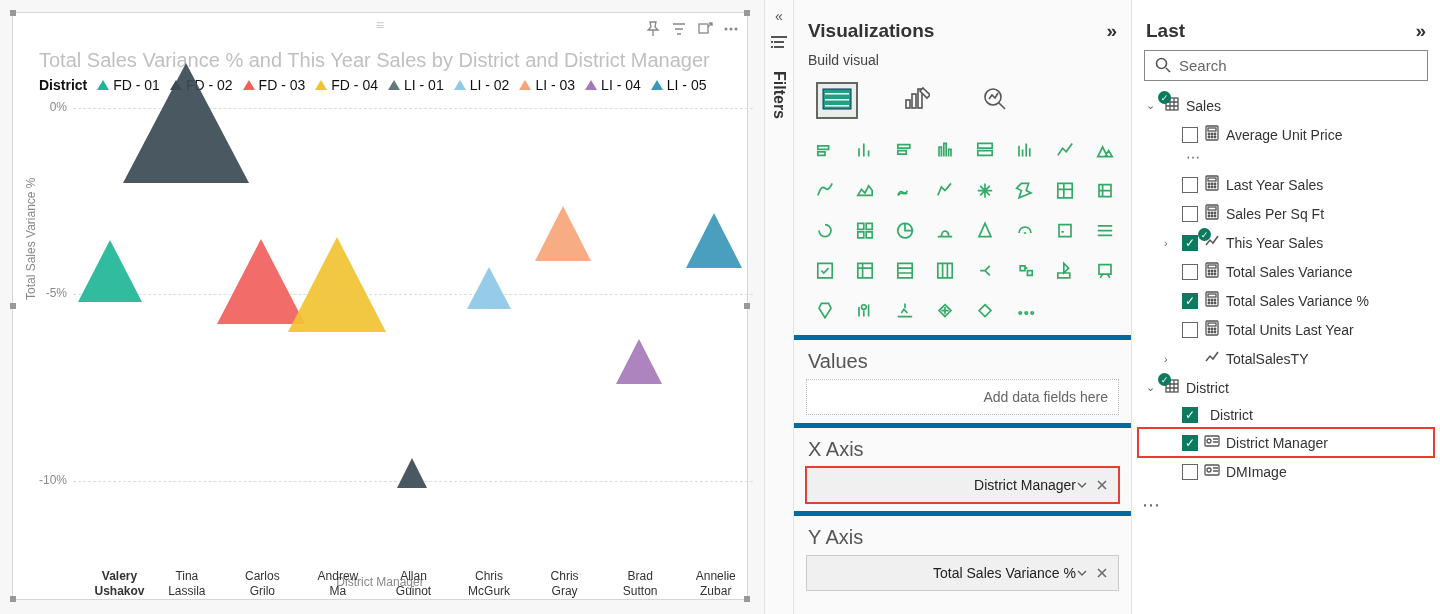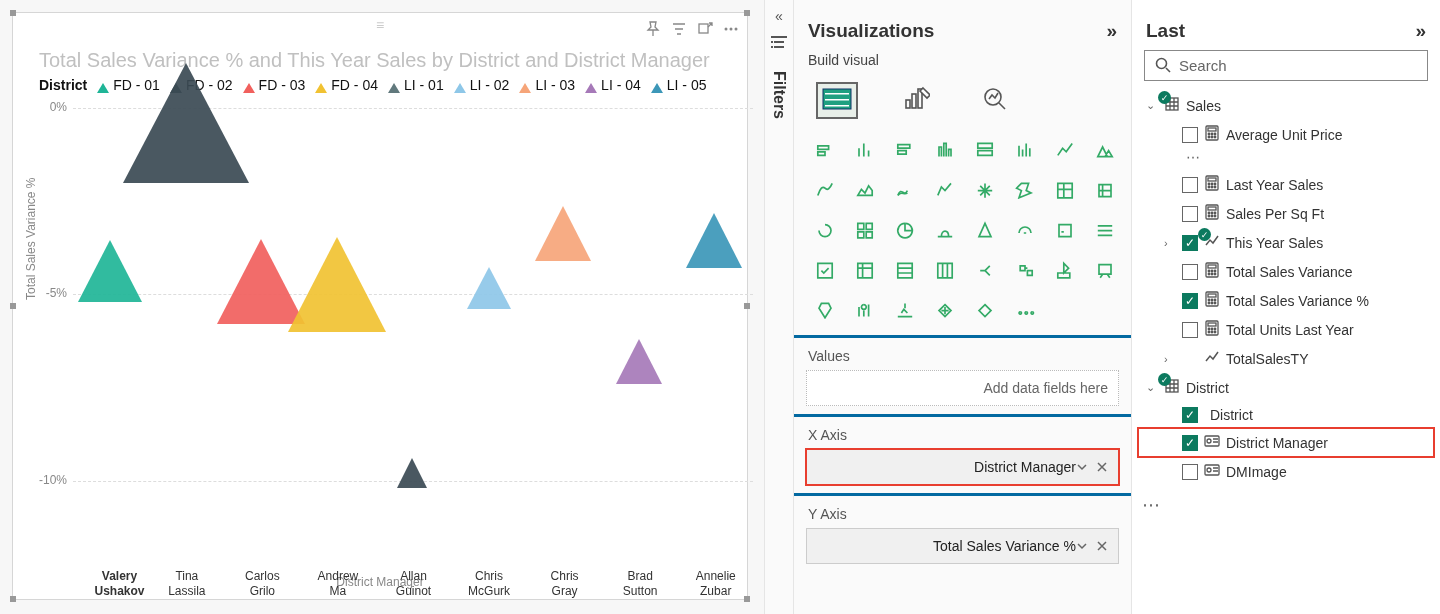--- a/index.html
+++ b/index.html
@@ -11,21 +11,21 @@
   .visual-handle { position:absolute; width:6px; height:6px; background:#999; }
   .h-tl{top:-3px;left:-3px}.h-tr{top:-3px;right:-3px}.h-bl{bottom:-3px;left:-3px}.h-br{bottom:-3px;right:-3px}
   .h-ml{top:50%;left:-3px;margin-top:-3px}.h-mr{top:50%;right:-3px;margin-top:-3px}
   .h-grip{position:absolute;top:4px;left:50%;transform:translateX(-50%);font-size:14px;color:#ccc}
   .visual-toolbar{position:absolute;top:8px;right:8px;display:flex;gap:10px;color:#888}
   .visual-toolbar svg{cursor:pointer}
 
   .chart-title{position:absolute;top:36px;left:26px;font-size:20px;color:#c0c0c0}
   .legend{position:absolute;top:64px;left:26px;display:flex;gap:10px;font-size:14px;color:#111;align-items:center}
   .legend .lbl{font-weight:600;}
-  .legend-item{display:flex;align-items:flex-end;gap:4px}
+  .legend-item{display:flex;align-items:center;gap:4px}
   .tri-mark{border-left:6px solid transparent;border-right:6px solid transparent;border-bottom:10px solid}
   .plot{position:absolute;left:60px;top:95px;width:680px;height:450px}
   .y-axis-label{position:absolute;left:18px;top:280px;transform:rotate(-90deg);transform-origin:left;font-size:12px;color:#888}
   .x-axis-label{position:absolute;left:0;right:0;bottom:10px;text-align:center;font-size:12px;color:#888}
   .grid-line{position:absolute;left:0;right:0;border-top:1px dashed #ddd}
   .y-tick{position:absolute;left:-40px;font-size:12px;color:#888;width:34px;text-align:right}
   .x-cat{position:absolute;bottom:-40px;width:75px;text-align:center;font-size:12px;color:#333;line-height:1.2}
 
   
   .filters-bar{width:30px;border-left:1px solid #e5e5e5;border-right:1px solid #e5e5e5;background:#fafafa;display:flex;flex-direction:column;align-items:center;padding-top:8px;gap:12px}
@@ -35,21 +35,21 @@
 
   
   .viz-pane{width:338px;background:#fafafa;border-right:1px solid #e5e5e5;display:flex;flex-direction:column}
   .pane-header{display:flex;justify-content:space-between;align-items:flex-end;padding:20px 14px 2px;font-size:19px;font-weight:600}
   .subhead{padding:0 14px 8px;font-size:14px;color:#444;margin-top:8px}
   .mode-tabs{display:flex;gap:40px;padding:4px 22px;align-items:center}
   .mode-tabs .tab{padding:4px;border:2px solid transparent}
   .mode-tabs .tab.sel{border-color:#666;background:#e8efe9}
   .viz-gallery{padding:8px 14px;display:grid;grid-template-columns:repeat(8,34px);grid-auto-rows:34px;gap:6px}
   .viz-gallery .vt{width:34px;height:34px;display:flex;align-items:center;justify-content:center;border-radius:2px;cursor:pointer}
-  .field-section{padding:10px 14px 4px;font-size:14px;color:#555;border-top:3px solid #0369a1}
+  .field-section{padding:10px 14px 4px;font-size:20px;color:#555;border-top:5px solid #0369a1}
   .field-well{margin:2px 12px 8px;padding:9px 10px;background:#fff;border:1px dotted #bbb;font-size:14px;color:#666;display:flex;align-items:center;justify-content:flex-end}
   .field-well.filled{background:#f0f0f0;border:1px solid #ccc;color:#222}
   .well-actions{display:flex;gap:8px;color:#777}
   .hl-red{outline:2px solid #e83e2f;outline-offset:-1px}
 
   
   .data-pane{flex:1;background:#fff;display:flex;flex-direction:column}
   .search-box{margin:6px 12px;border:1px solid #888;padding:6px 10px;display:flex;align-items:flex-start;gap:8px;font-size:15px;color:#666}
   .tree{padding:4px 6px 4px 6px;font-size:14px;overflow:auto}
   .tree-row{display:flex;align-items:center;gap:6px;padding:5px 4px;cursor:default;white-space:nowrap;position:relative}

